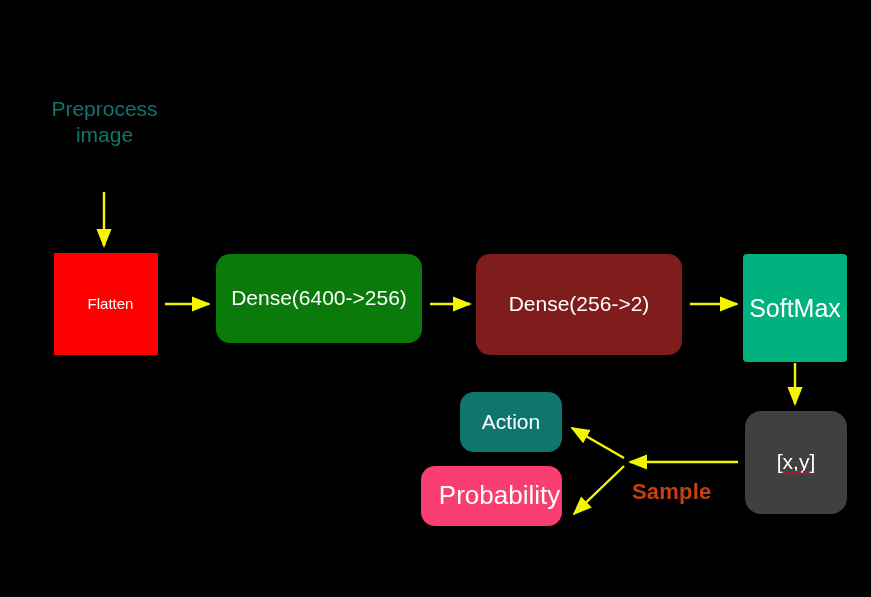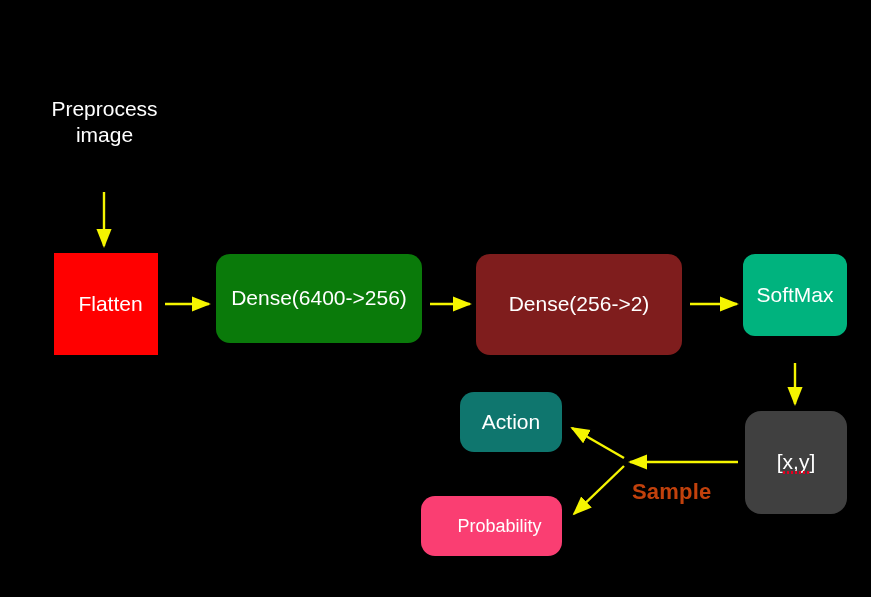--- a/index.html
+++ b/index.html
@@ -24,79 +24,79 @@
     color: #ffffff;
     text-align: center;
     box-sizing: border-box;
     line-height: 1.15;
     white-space: nowrap;
   }
   .node-flatten {
     left: 54px; top: 253px; width: 104px; height: 102px;
     background: #ff0000;
     border-radius: 0px;
-    font-size: 21px;
+    font-size: 15px;
     padding-left: 9px;
   }
   .node-dense1 {
     left: 216px; top: 254px; width: 206px; height: 89px;
     background: #0a7a0a;
     border-radius: 14px;
     font-size: 21px;
   }
   .node-dense2 {
     left: 476px; top: 254px; width: 206px; height: 101px;
     background: #7f1d1d;
     border-radius: 14px;
     font-size: 21px;
   }
   .node-softmax {
-    left: 743px; top: 254px; width: 104px; height: 82px;
+    left: 743px; top: 254px; width: 104px; height: 108px;
     background: #00b37e;
-    border-radius: 12px;
-    font-size: 21px;
+    border-radius: 4px;
+    font-size: 25px;
   }
   .node-xy {
     left: 745px; top: 411px; width: 102px; height: 103px;
     background: #404040;
     border-radius: 16px;
     font-size: 21px;
   }
   .node-action {
     left: 460px; top: 392px; width: 102px; height: 60px;
     background: #0f766e;
     border-radius: 14px;
     font-size: 21px;
   }
   .node-probability {
-    left: 421px; top: 496px; width: 141px; height: 60px;
+    left: 421px; top: 466px; width: 141px; height: 60px;
     background: #fa3e72;
     border-radius: 14px;
-    font-size: 18px;
+    font-size: 26px;
     padding-left: 16px;
   }
   .xy-text {
     position: relative;
     display: inline-block;
   }
   .xy-underline {
     position: absolute;
     left: 6px;
     right: 6px;
     bottom: 1px;
     height: 3px;
     background-image: repeating-linear-gradient(
       to right,
       #e00020 0px, #e00020 2px,
       rgba(0,0,0,0) 2px, rgba(0,0,0,0) 4px
     );
   }
   .free-label {
     position: absolute;
-    color: #ffffff;
+    color: #0f766e;
     text-align: center;
     white-space: pre;
     line-height: 1.25;
   }
   .label-preprocess {
     left: 22px; top: 96px; width: 165px;
     font-size: 21px;
   }
   .label-sample {
     left: 632px; top: 478px;

